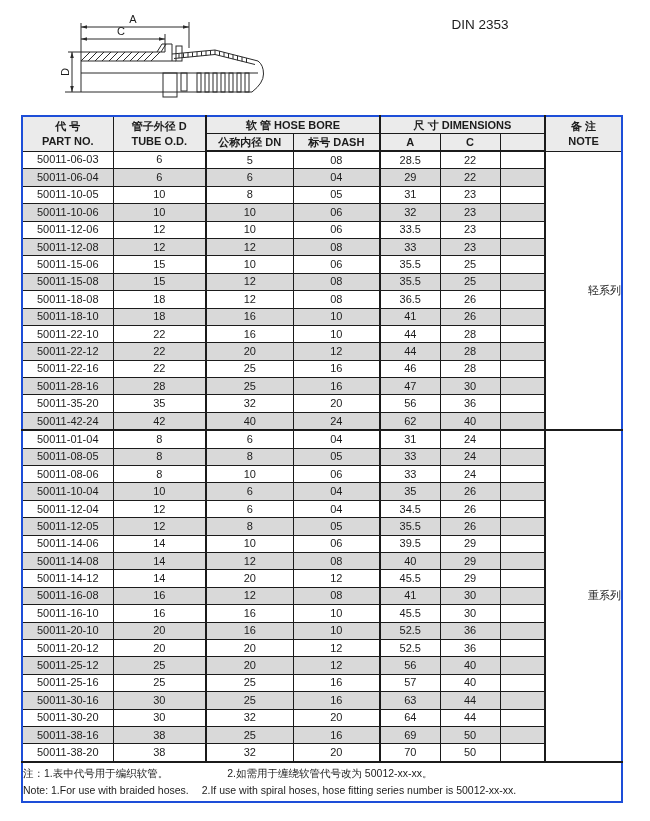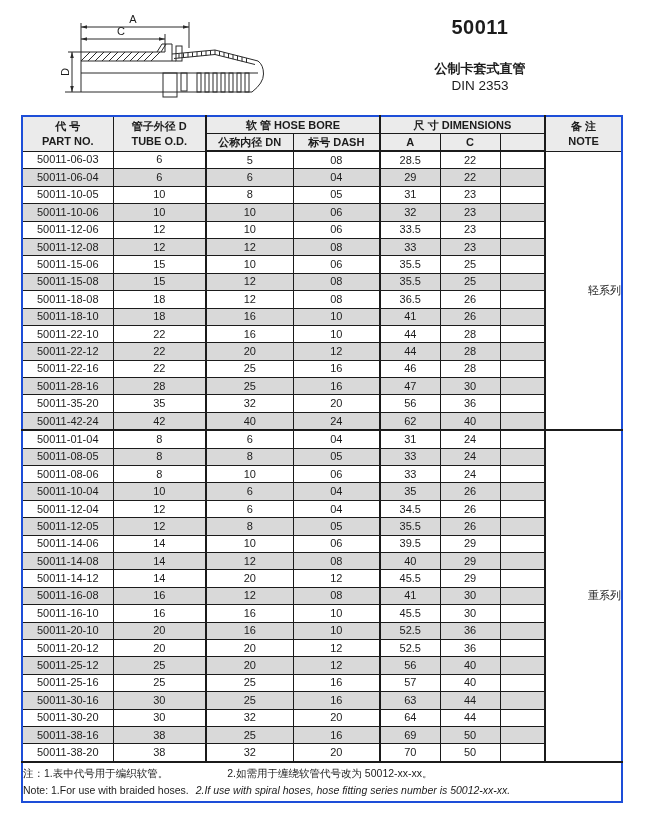--- a/index.html
+++ b/index.html
@@ -24,21 +24,21 @@
   .spec thead tr.h2 th{border-bottom-width:2px;}
   .spec tbody td{height:16.4px;background:#ffffff;}
   .spec tbody tr.stripe td{background:#d9d9d9;}
   .spec tbody tr.sec td{border-top-width:2px;}
   .bR2{border-right-width:2px !important;}
   .spec td.note-cell{background:#ffffff !important;font-size:11px;text-align:right;}
   .spec tfoot td{border-top-width:2px;background:#fff;text-align:left;height:38px;
                  white-space:nowrap;vertical-align:middle;}
   .fl{font-size:10.5px;line-height:17px;}
   .gap-cn{display:inline-block;margin-left:56px;}
-  .gap-en{display:inline-block;margin-left:4px;font-style:italic;}
+  .gap-en{display:inline-block;margin-left:10px;}
 
   
   .dl{stroke:#2b2b2b;stroke-width:1;fill:none;}
   .df{fill:#2b2b2b;stroke:none;}
   .dtxt{font-family:"Liberation Sans",sans-serif;font-size:11px;fill:#1c1c1c;}
 </style>
 </head>
 <body>
 
 <div class="page">
@@ -85,22 +85,20 @@
     <rect class="dl" x="176" y="63" width="4" height="19"></rect>
     <rect class="dl" x="184" y="63" width="4" height="19"></rect>
     <rect class="dl" x="192" y="63" width="4" height="19"></rect>
     <rect class="dl" x="200" y="63" width="4" height="19"></rect>
 
     <rect class="dl" x="118" y="63" width="14" height="24"></rect>
     <rect class="dl" x="136" y="63" width="6" height="18"></rect>
   </svg>
 
   <div class="titleblock">
-    <div class="series">50011</div>
-    <div class="t-cn">公制卡套式直管</div>
     <div class="t-din">DIN 2353</div>
   </div>
 
   <table class="spec">
     <colgroup>
       <col style="width:91px">
         <col style="width:93px">
         <col style="width:87px">
       <col style="width:87px">
         <col style="width:60px">

